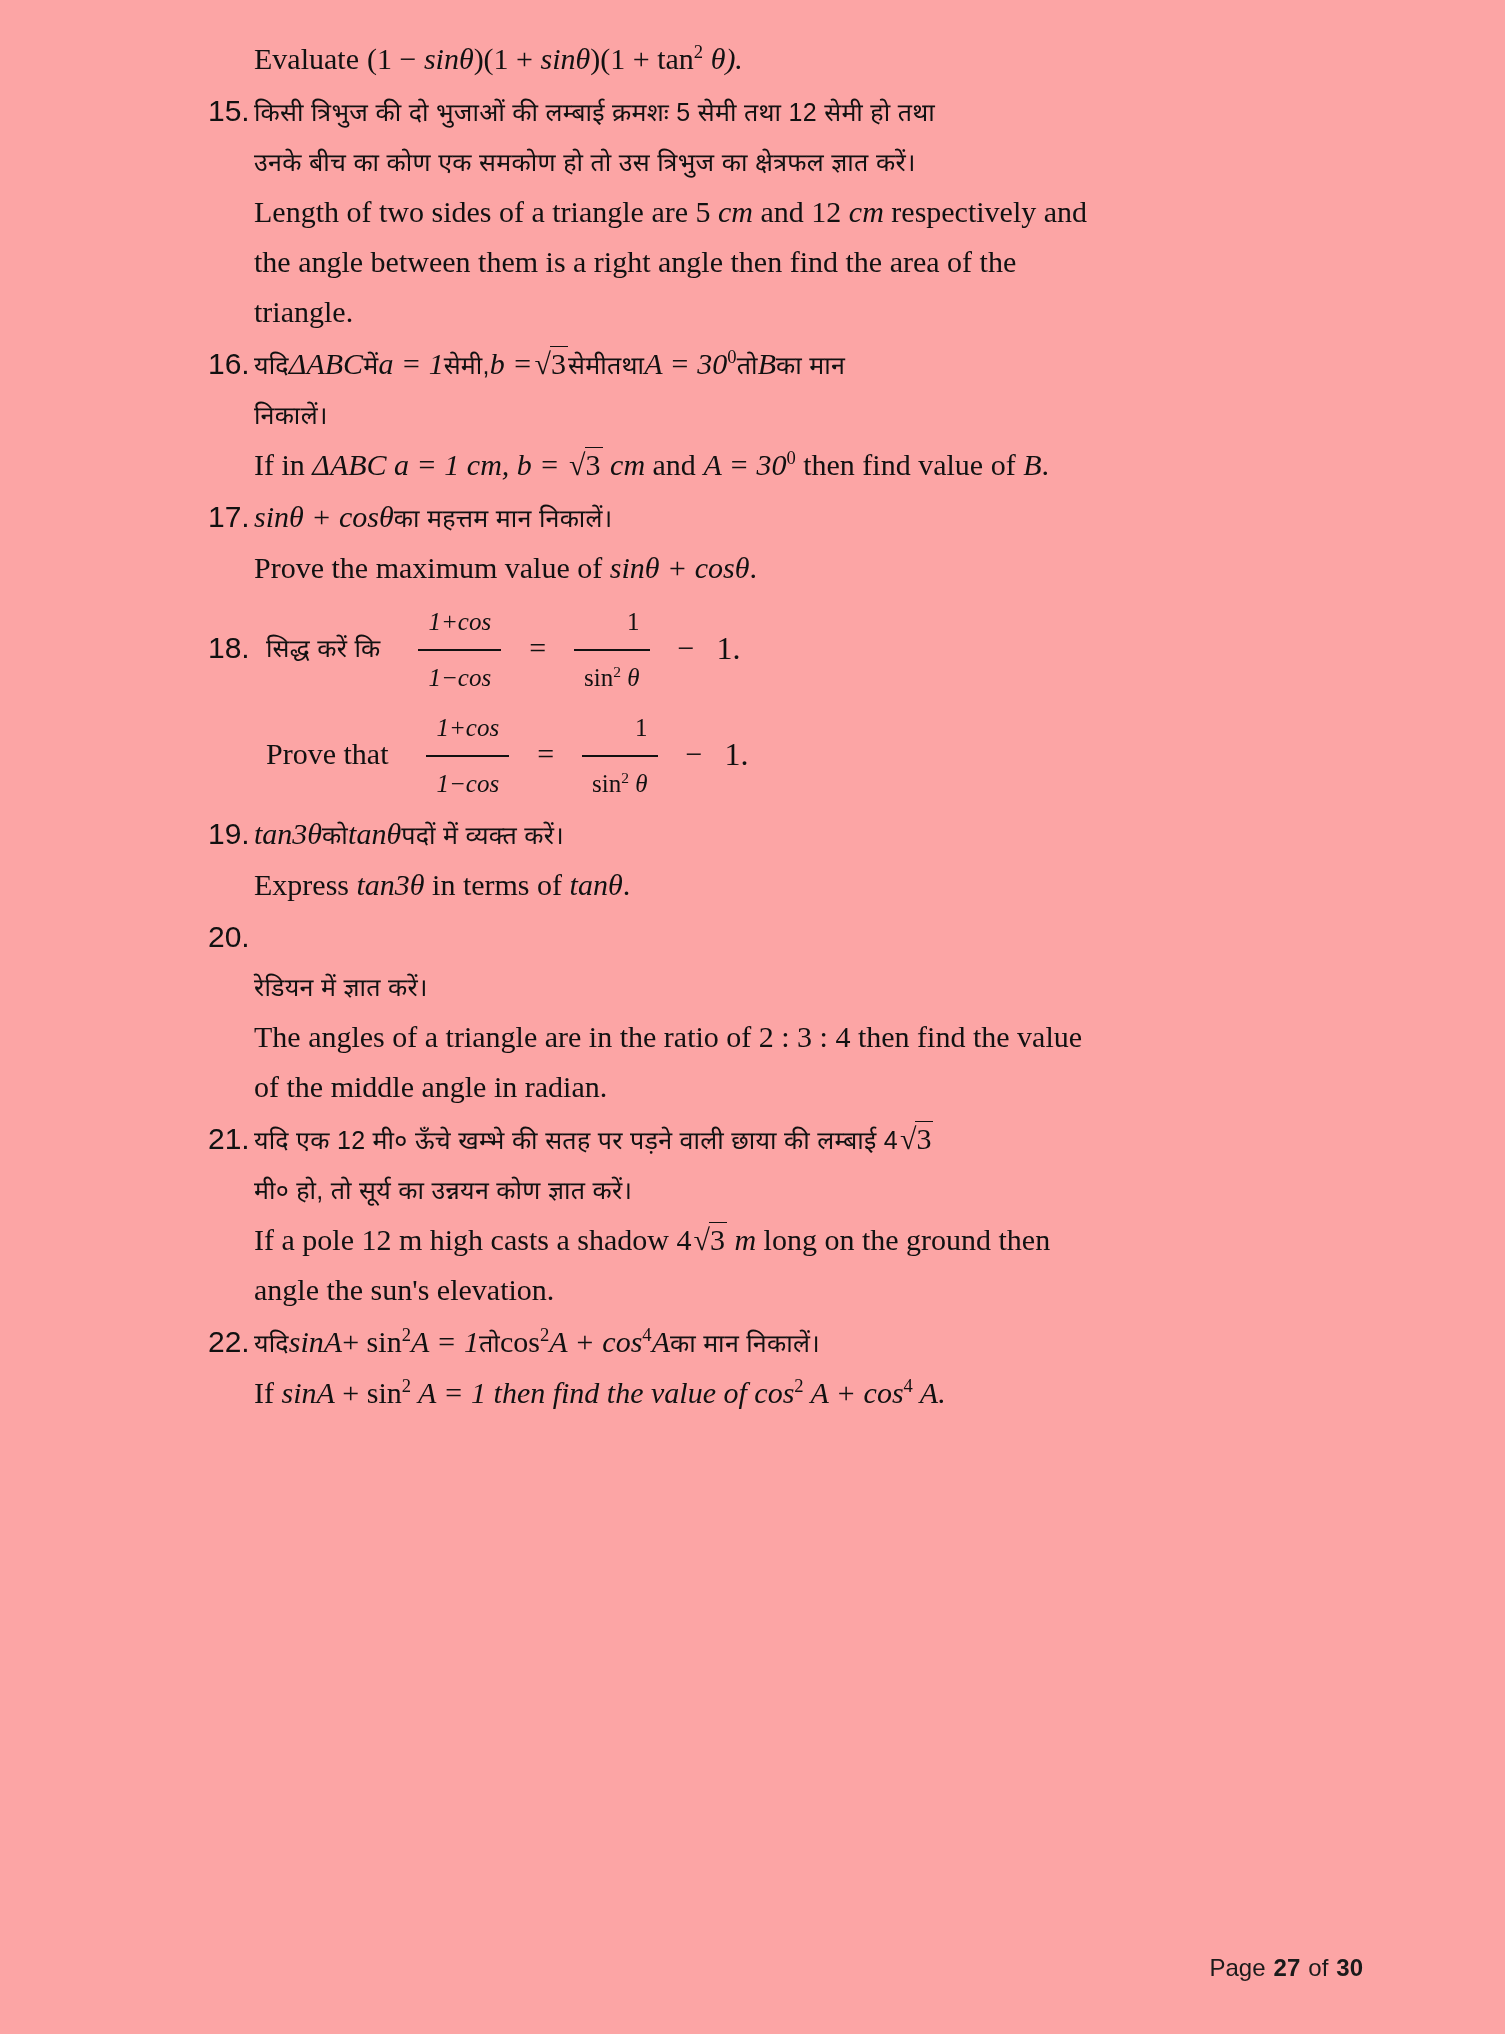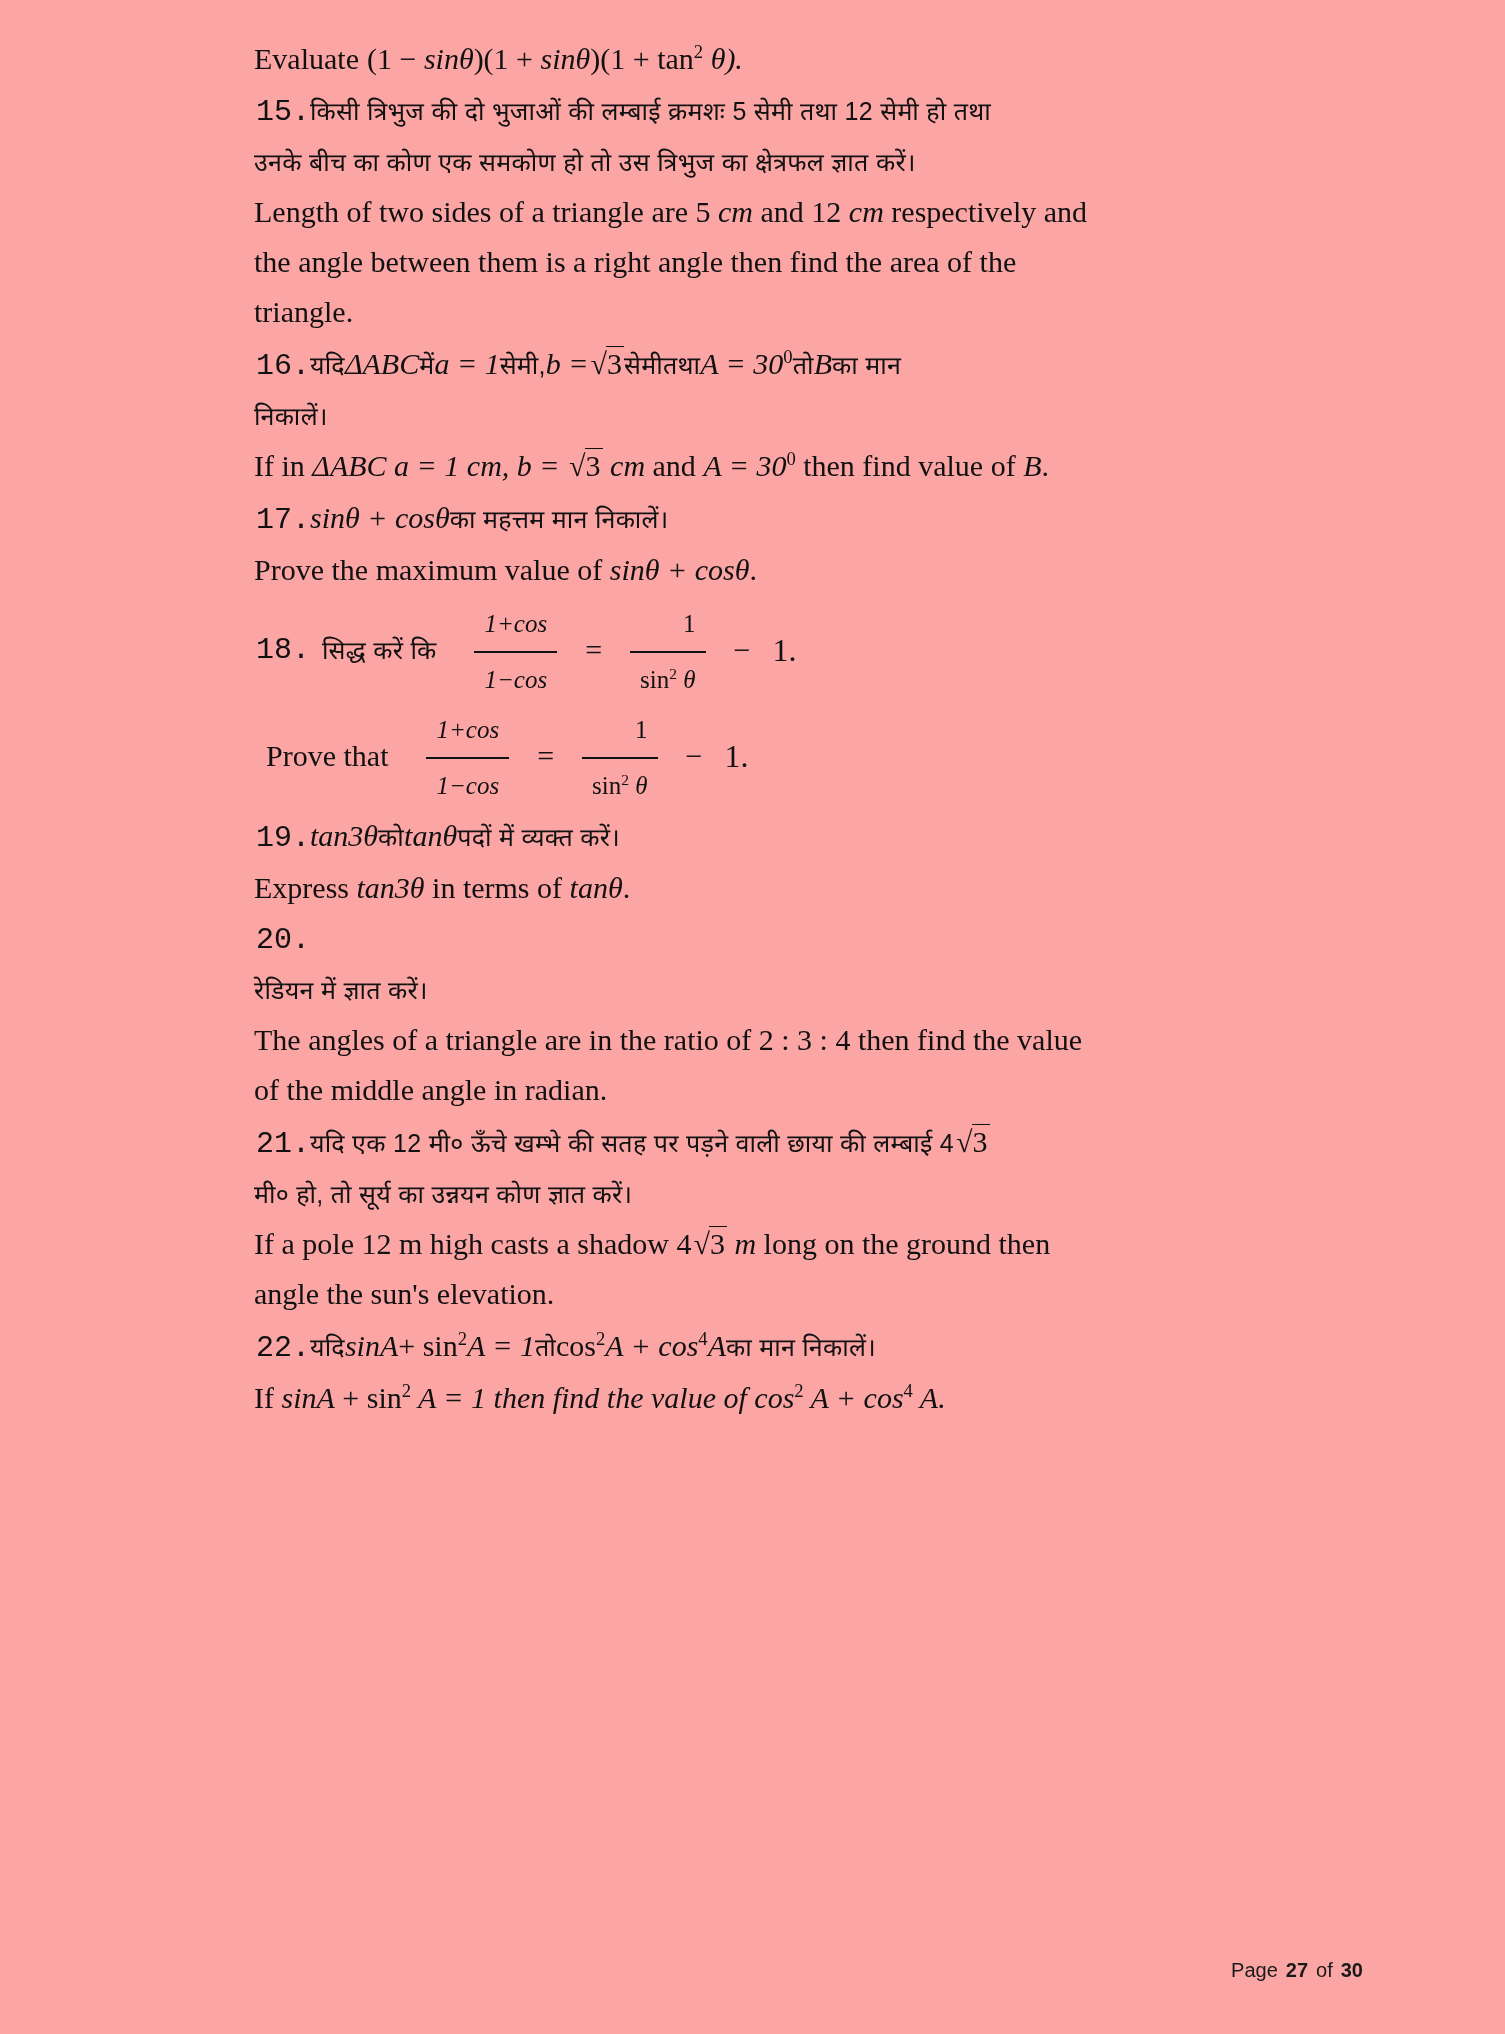--- a/index.html
+++ b/index.html
@@ -36,23 +36,22 @@
     display: flex;
     align-items: baseline;
     min-height: 48px;
     line-height: 50px;
     white-space: nowrap;
   }
   .num {
     display: inline-block;
     min-width: 46px;
     font-size: 30px;
-    font-family: Liberation Mono, monospace;
+    font-family: Liberation Sans, sans-serif;
     flex: 0 0 auto;
-    margin-left: 48px;
   }
   .indent {
     display: inline-block;
     min-width: 46px;
     flex: 0 0 auto;
   }
   .hi {
     font-family: Liberation Sans, sans-serif;
     font-size: 25px;
     letter-spacing: 0.3px;
@@ -107,21 +106,21 @@
   }
   .eqline .num, .eqline .indent { align-self: center; }
   .op { margin: 0 10px; font-size: 30px; }
   .one-tail { font-size: 32px; }
   
   .footer {
     position: absolute;
     right: 142px;
     bottom: 52px;
     font-family: "Liberation Sans", sans-serif;
-    font-size: 20px;
+    font-size: 24px;
     color: #1a1a1a;
     white-space: nowrap;
   }
   .footer b { font-weight: 700; }
   .sp { display: inline-block; width: 8px; }
 </style>
 </head>
 <body>
 
 <div class="page">

